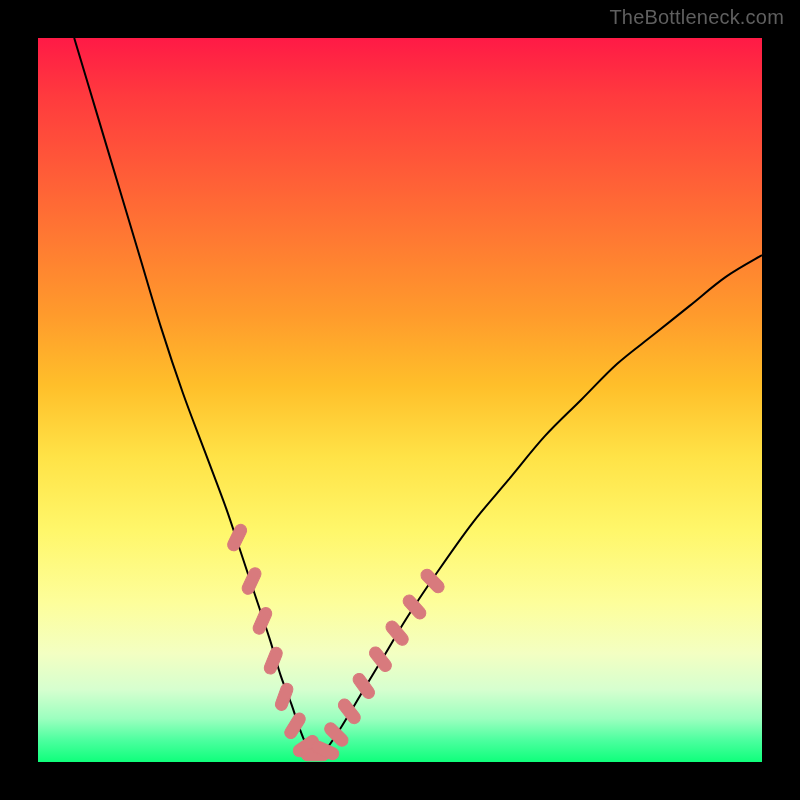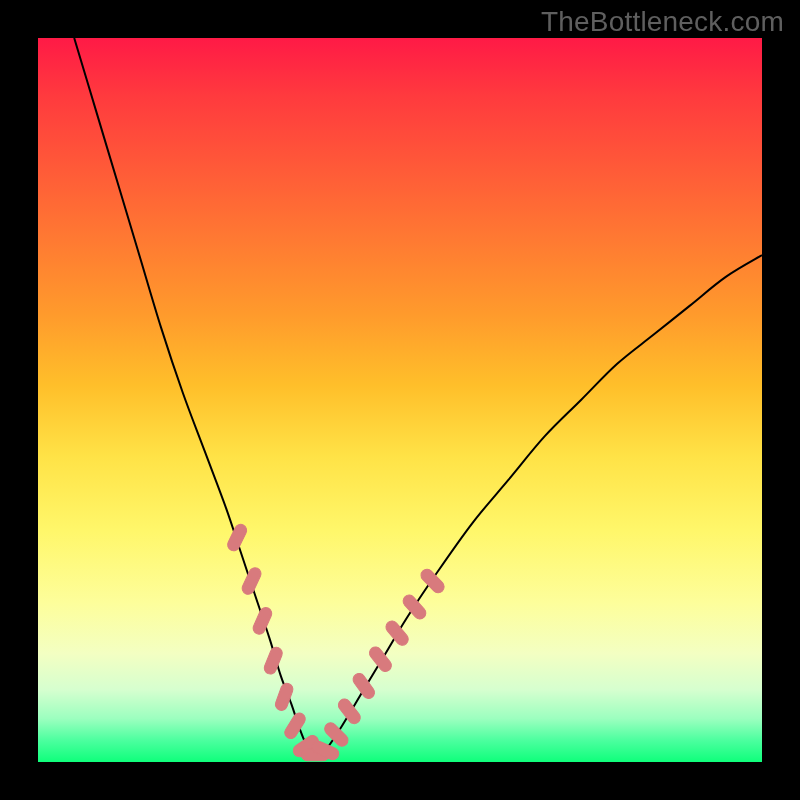--- a/index.html
+++ b/index.html
@@ -44,21 +44,21 @@
       #9cffbf 94%,
       #4cff9f 97%,
       #0fff7b 100%
     );
   }
   .watermark {
     position: absolute;
     top: 6px;
     right: 16px;
     color: #5f5f5f;
-    font-size: 28px;
+    font-size: 20px;
     font-weight: 500;
     letter-spacing: 0.2px;
     user-select: none;
   }
   svg {
     position: absolute;
     inset: 0;
   }
 </style>
 </head>

